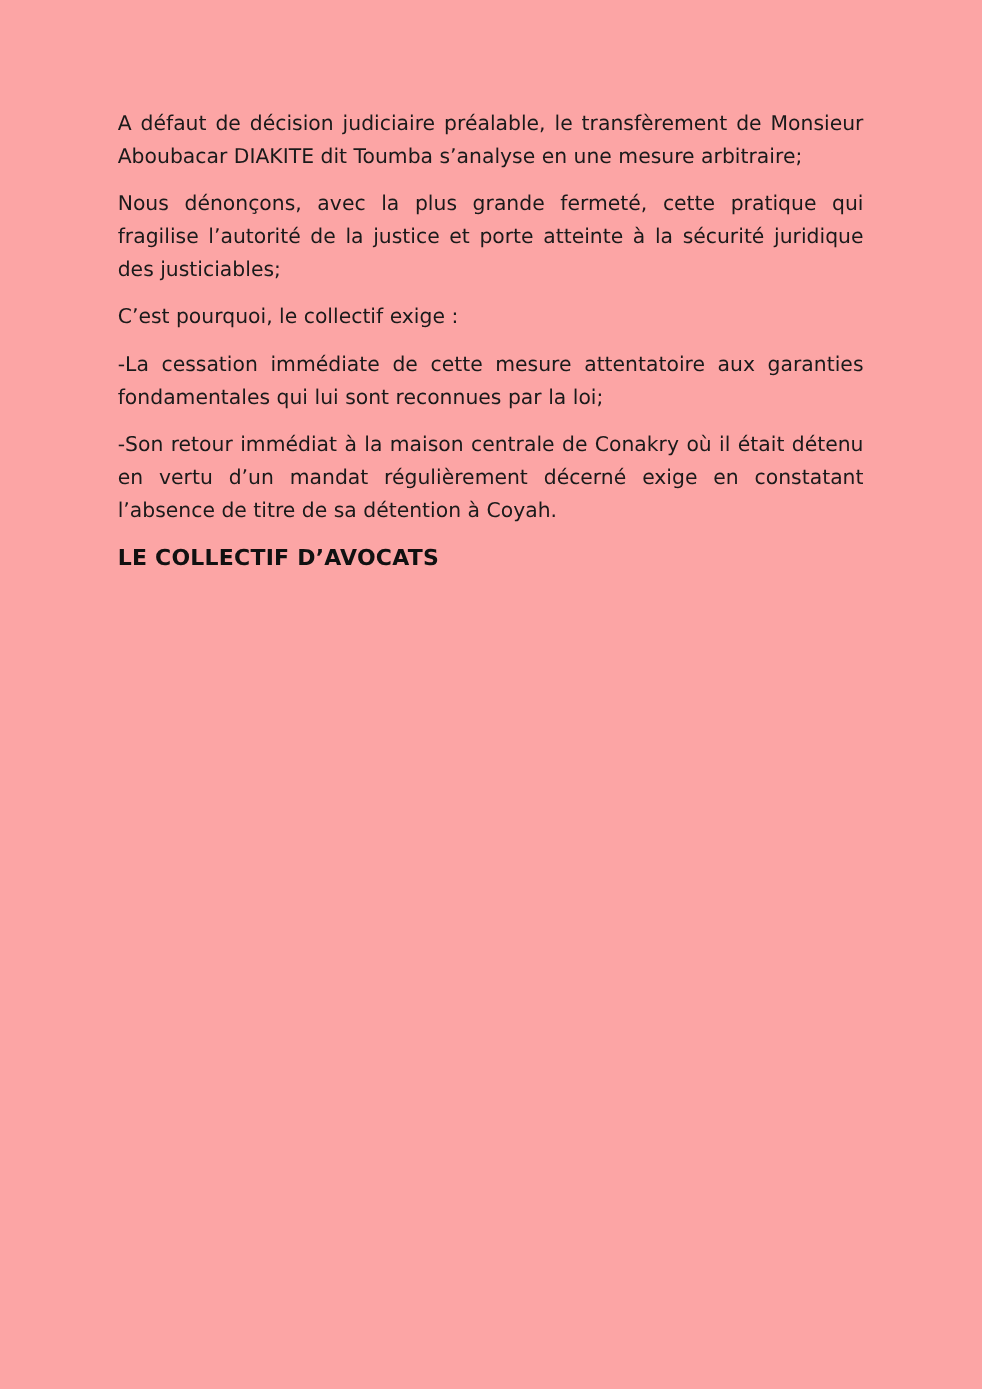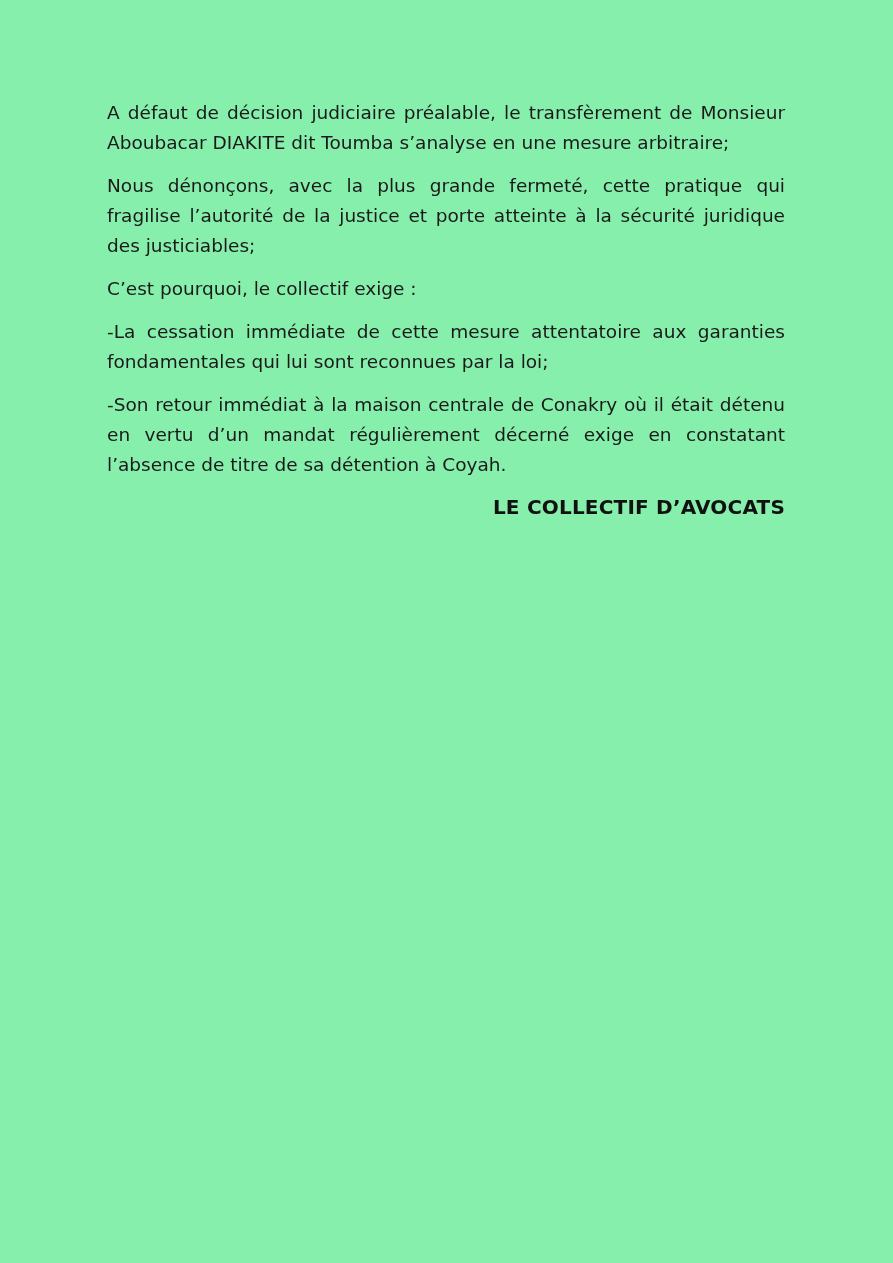--- a/index.html
+++ b/index.html
@@ -12,36 +12,36 @@
     height: 1263px;
     overflow: hidden;
     font-family: "DejaVu Sans", "Liberation Sans", sans-serif;
     color: #1a1a1a;
   }
   .page {
     box-sizing: border-box;
     width: 893px;
     height: 1263px;
     padding: 98px 108px 0 107px;
-    background: #86efac;
+    background: #fca5a5;
   }
   .doc-paragraph {
     margin: 0 0 13px 0;
     font-size: 18.5px;
     line-height: 30px;
     text-align: justify;
     text-justify: inter-word;
     color: #1a1a1a;
   }
   .doc-signature {
     margin: 8px 0 0 0;
     font-size: 20px;
     line-height: 28px;
     font-weight: bold;
-    text-align: right;
+    text-align: left;
     color: #111111;
     letter-spacing: 0.2px;
   }
 </style>
 </head>
 <body>
 
 <div class="page">
   <p class="doc-paragraph">A défaut de décision judiciaire préalable, le transfèrement de Monsieur Aboubacar DIAKITE dit Toumba s’analyse en une mesure arbitraire;</p>
 

